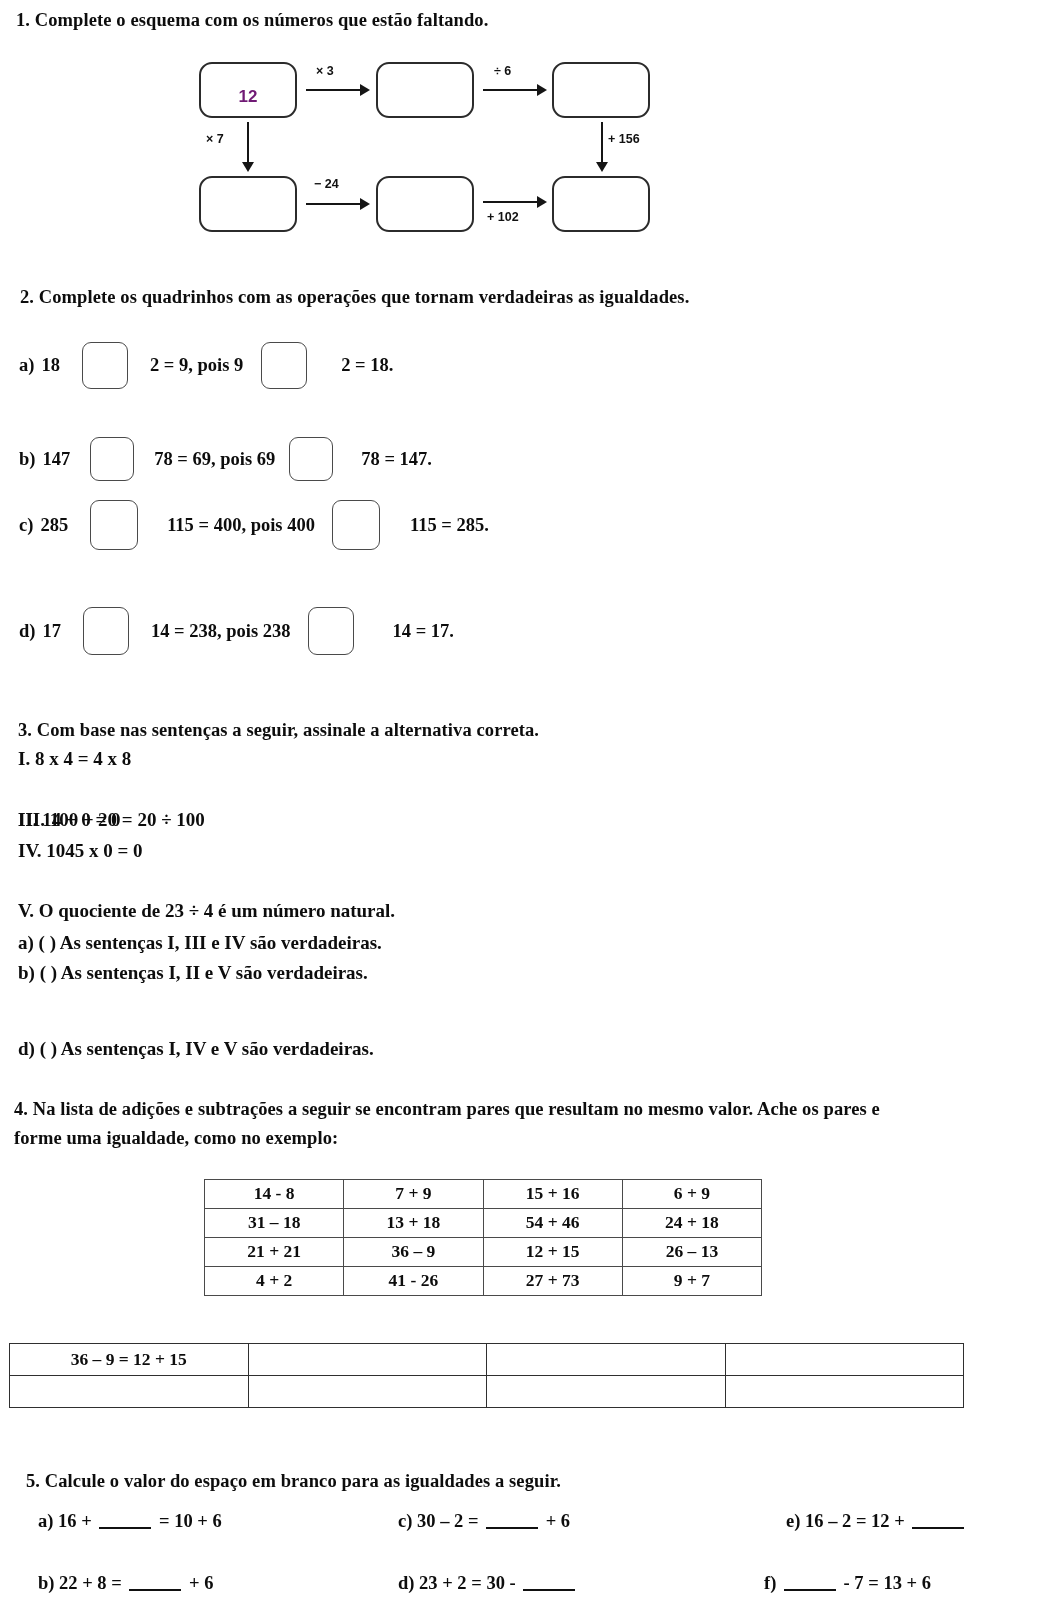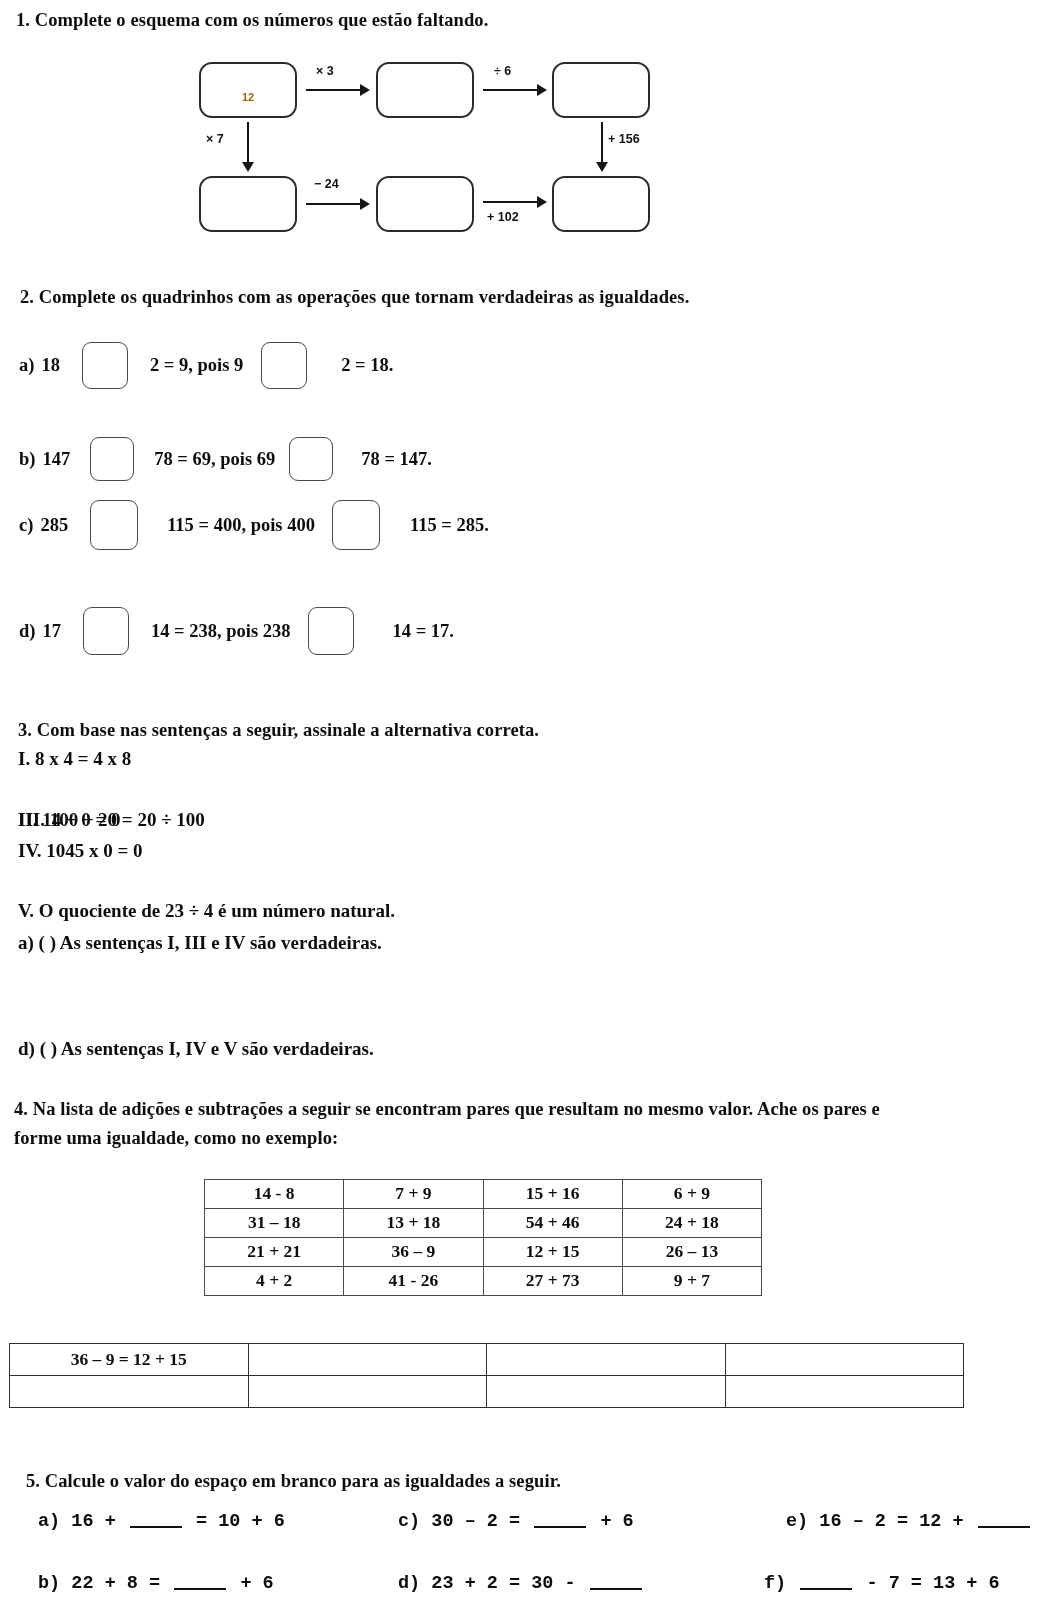--- a/index.html
+++ b/index.html
@@ -34,23 +34,23 @@
     position: absolute;
     border: 2.1px solid #2b2b2b;
     border-radius: 13px;
     background: #fff;
     display: flex;
     align-items: center;
     justify-content: center;
   }
   .fbox span {
     font-family: "Liberation Sans", "DejaVu Sans", sans-serif;
-    font-size: 11px;
-    font-weight: bold;
-    color: #a16207;
+    font-size: 17px;
+    font-weight: bold;
+    color: #701a75;
     margin-top: 14px;
   }
   .op-label {
     position: absolute;
     font-family: "Liberation Sans", "DejaVu Sans", sans-serif;
     font-size: 12.5px;
     font-weight: bold;
     color: #111;
     white-space: nowrap;
   }
@@ -136,21 +136,20 @@
     width: 25%;
     line-height: 1;
   }
 
   
   .q5-item {
     position: absolute;
     font-weight: bold;
     font-size: 18.5px;
     white-space: nowrap;
-    font-family: Liberation Mono, monospace;
   }
   .blank {
     display: inline-block;
     border-bottom: 2.2px solid #111;
     width: 52px;
     height: 14px;
     margin: 0 3px;
     vertical-align: -2px;
   }
 </style>
@@ -260,20 +259,21 @@
 
   <div class="q-head" style="left:18px; top:718px;">3. Com base nas sentenças a seguir, assinale a alternativa correta.</div>
 
   <div class="q3-line" style="left:18px; top:748px;">I. 8 x 4 = 4 x 8</div>
   <div class="q3-line" style="left:18px; top:809px;">II. 14 ÷ 0 = 0</div>
   <div class="q3-line" style="left:18px; top:809px;">III. 100 ÷ 20 = 20 ÷ 100</div>
   <div class="q3-line" style="left:18px; top:840px;">IV. 1045 x 0 = 0</div>
   <div class="q3-line" style="left:18px; top:900px;">V. O quociente de 23 ÷ 4 é um número natural.</div>
 
   <div class="q3-line" style="left:18px; top:932px;">a) (   )  As sentenças I, III e IV são verdadeiras.</div>
+  <div class="q3-line" style="left:18px; top:962px;">b) (   ) As sentenças I, II e V são verdadeiras.</div>
   <div class="q3-line" style="left:18px; top:1038px;">d) (   ) As sentenças I, IV e V são verdadeiras.</div>
 
   <div class="q-head" style="left:14px; top:1097px; width:1020px;">4. Na lista de adições e subtrações a seguir se encontram pares que resultam no mesmo valor. Ache os pares e</div>
   <div class="q-head" style="left:14px; top:1126px;">forme uma igualdade, como no exemplo:</div>
 
   <table id="q4-table">
     <tbody>
       <tr>
         <td>14 - 8</td>
         <td>7 + 9</td>

